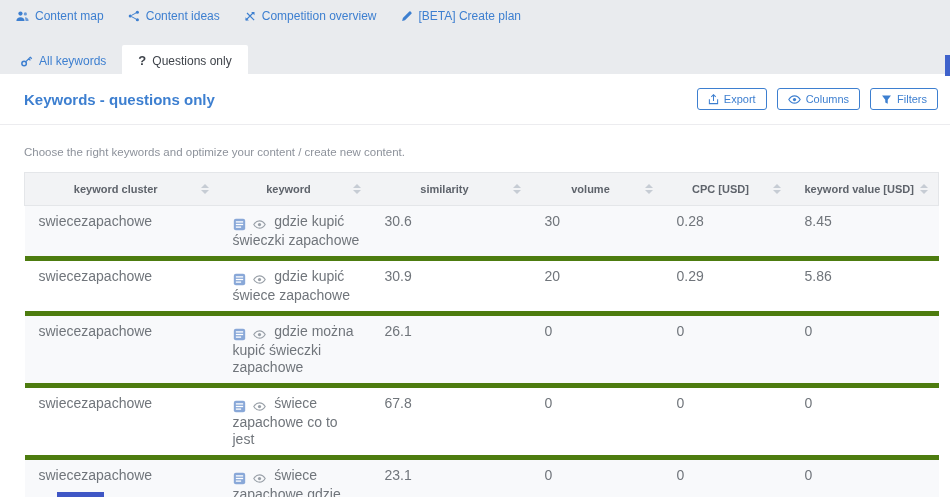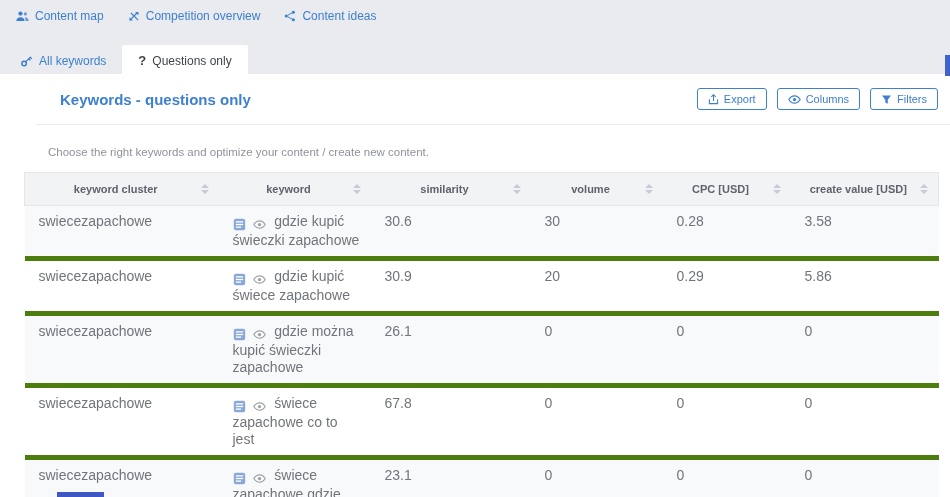--- a/index.html
+++ b/index.html
@@ -31,33 +31,33 @@
     font-size: 12px; color: #3d7fd0; cursor: pointer; padding: 0 16px;
     white-space: nowrap;
   }
   .sub-tab.active { background: #ffffff; color: #3f444b; border-radius: 2px 2px 0 0; }
   .q-glyph { font-weight: bold; font-size: 13px; }
 
   
   .card { position: absolute; top: 74px; left: 0; right: 0; bottom: 0; background: #ffffff; }
   .card-header {
     display: flex; justify-content: space-between; align-items: center;
-    padding: 14px 12px 14px 24px; border-bottom: 1px solid #ececef; margin-left: 36px;
+    padding: 14px 12px 14px 24px; border-bottom: 1px solid #ececef;
   }
   .page-title { font-size: 15px; font-weight: bold; color: #3d7fd0; }
   .toolbar { display: flex; gap: 10px; }
   .btn {
     display: flex; align-items: center; gap: 5px;
     border: 1px solid #3d7fd0; color: #3d7fd0; background: #ffffff;
     font-size: 11px; font-family: "Liberation Sans", sans-serif;
     padding: 4px 10px; border-radius: 3px; cursor: pointer;
   }
   .btn svg { display: block; }
 
-  .description { padding: 21px 24px 14px; font-size: 11.5px; color: #8d929b; margin-left: 24px; }
+  .description { padding: 21px 24px 14px; font-size: 11.5px; color: #8d929b; }
 
   
   table { border-collapse: collapse; table-layout: fixed; width: 914px; margin-left: 24px; }
   th {
     background: #f2f3f5;
     border-top: 1px solid #e4e6e9; border-bottom: 1px solid #e4e6e9;
     padding: 10px 26px 10px 14px; text-align: center;
     font-weight: bold; font-size: 11px; color: #5e636b;
     position: relative; white-space: nowrap; cursor: pointer;
   }
@@ -95,37 +95,45 @@
           <path d="M0.5 13c0-2.7 2.2-4.4 5-4.4s5 1.7 5 4.4z" fill="currentColor"></path>
           <circle cx="11.5" cy="4.5" r="2" fill="currentColor" opacity="0.75"></circle>
           <path d="M11 8.6c2.5 0 4.5 1.6 4.5 4.4h-3.7z" fill="currentColor" opacity="0.75"></path>
         </svg>
       </span>
       <span>Content map</span>
     </div>
     <div class="top-tab">
       <span class="tab-icon">
         <svg width="12" height="12" viewBox="0 0 16 16">
-          <path d="M2.5 13.5L12 4M4 4l9.5 9.5" stroke="currentColor" stroke-width="1.6" fill="none"></path>
-          <path d="M9.5 2.5H14V7z" fill="currentColor"></path>
-          <path d="M2 14v-4.5L6.5 14z" fill="currentColor"></path>
-        </svg>
-      </span>
-      <span>Competition overview</span>
-    </div>
-    <div class="top-tab">
-      <span class="tab-icon">
-        <svg width="12" height="12" viewBox="0 0 16 16">
           <circle cx="3" cy="8" r="2.1" fill="currentColor"></circle>
           <circle cx="12.5" cy="3" r="2.1" fill="currentColor"></circle>
           <circle cx="12.5" cy="13" r="2.1" fill="currentColor"></circle>
           <path d="M4.8 7.1l6-3.2M4.8 8.9l6 3.2" stroke="currentColor" stroke-width="1.3" fill="none"></path>
         </svg>
       </span>
       <span>Content ideas</span>
+    </div>
+    <div class="top-tab">
+      <span class="tab-icon">
+        <svg width="12" height="12" viewBox="0 0 16 16">
+          <path d="M2.5 13.5L12 4M4 4l9.5 9.5" stroke="currentColor" stroke-width="1.6" fill="none"></path>
+          <path d="M9.5 2.5H14V7z" fill="currentColor"></path>
+          <path d="M2 14v-4.5L6.5 14z" fill="currentColor"></path>
+        </svg>
+      </span>
+      <span>Competition overview</span>
+    </div>
+    <div class="top-tab">
+      <span class="tab-icon">
+        <svg width="12" height="12" viewBox="0 0 16 16">
+          <path d="M1.5 14.5l1-3.8 8.6-8.6a1.2 1.2 0 0 1 1.7 0l1.1 1.1a1.2 1.2 0 0 1 0 1.7l-8.6 8.6z" fill="currentColor"></path>
+        </svg>
+      </span>
+      <span>[BETA] Create plan</span>
     </div>
   </div>
 
 <div class="sub-tabs" id="sub-tabs">
     <div class="sub-tab">
       <span class="tab-icon">
         <svg width="13" height="12" viewBox="0 0 16 16">
           <circle cx="4.8" cy="11.2" r="3" fill="none" stroke="currentColor" stroke-width="2"></circle>
           <path d="M7.2 8.8l6.3-6.3M11 5l2.2 2.2M13 3l2 2" stroke="currentColor" stroke-width="1.7" fill="none"></path>
         </svg>
@@ -199,21 +207,21 @@
               <span class="down"></span>
             </span></th>
           <th><span>volume</span><span class="sort-icon">
               <span class="up"></span>
               <span class="down"></span>
             </span></th>
           <th><span>CPC [USD]</span><span class="sort-icon">
               <span class="up"></span>
               <span class="down"></span>
             </span></th>
-          <th><span>create value [USD]</span><span class="sort-icon">
+          <th><span>keyword value [USD]</span><span class="sort-icon">
               <span class="up"></span>
               <span class="down"></span>
             </span></th>
         </tr>
     </thead>
     <tbody id="table-body">
   <tr>
     <td>swiecezapachowe</td>
     <td>
       <span class="icon-btn serp"><svg width="13" height="13" viewBox="0 0 16 16">
@@ -224,21 +232,21 @@
               </svg></span>
       <span class="icon-btn eye"><svg width="13" height="11" viewBox="0 0 16 12">
                 <path d="M1 6s2.7-4.5 7-4.5S15 6 15 6s-2.7 4.5-7 4.5S1 6 1 6z" fill="none" stroke="currentColor" stroke-width="1.4"></path>
                 <circle cx="8" cy="6" r="2" fill="currentColor"></circle>
               </svg></span>
       <span class="kw-text">gdzie kupić świeczki zapachowe</span>
     </td>
     <td>30.6</td>
     <td>30</td>
     <td>0.28</td>
-    <td>3.58</td>
+    <td>8.45</td>
   </tr>
 
   <tr>
     <td>swiecezapachowe</td>
     <td>
       <span class="icon-btn serp"><svg width="13" height="13" viewBox="0 0 16 16">
                 <rect x="1" y="1" width="14" height="14" rx="2.5" fill="#89a8d8"></rect>
                 <rect x="3.5" y="4" width="9" height="1.6" fill="#fff"></rect>
                 <rect x="3.5" y="7.2" width="9" height="1.6" fill="#fff"></rect>
                 <rect x="3.5" y="10.4" width="6.5" height="1.6" fill="#fff"></rect>

